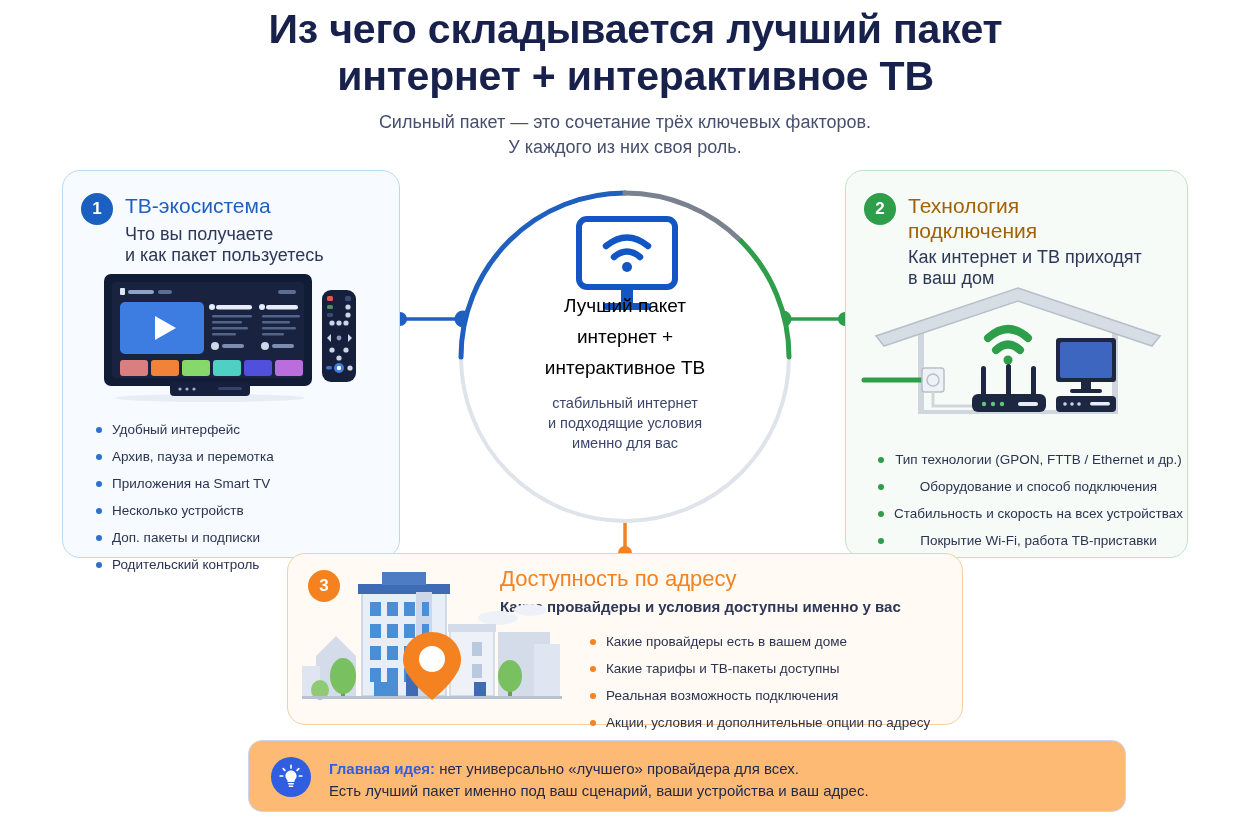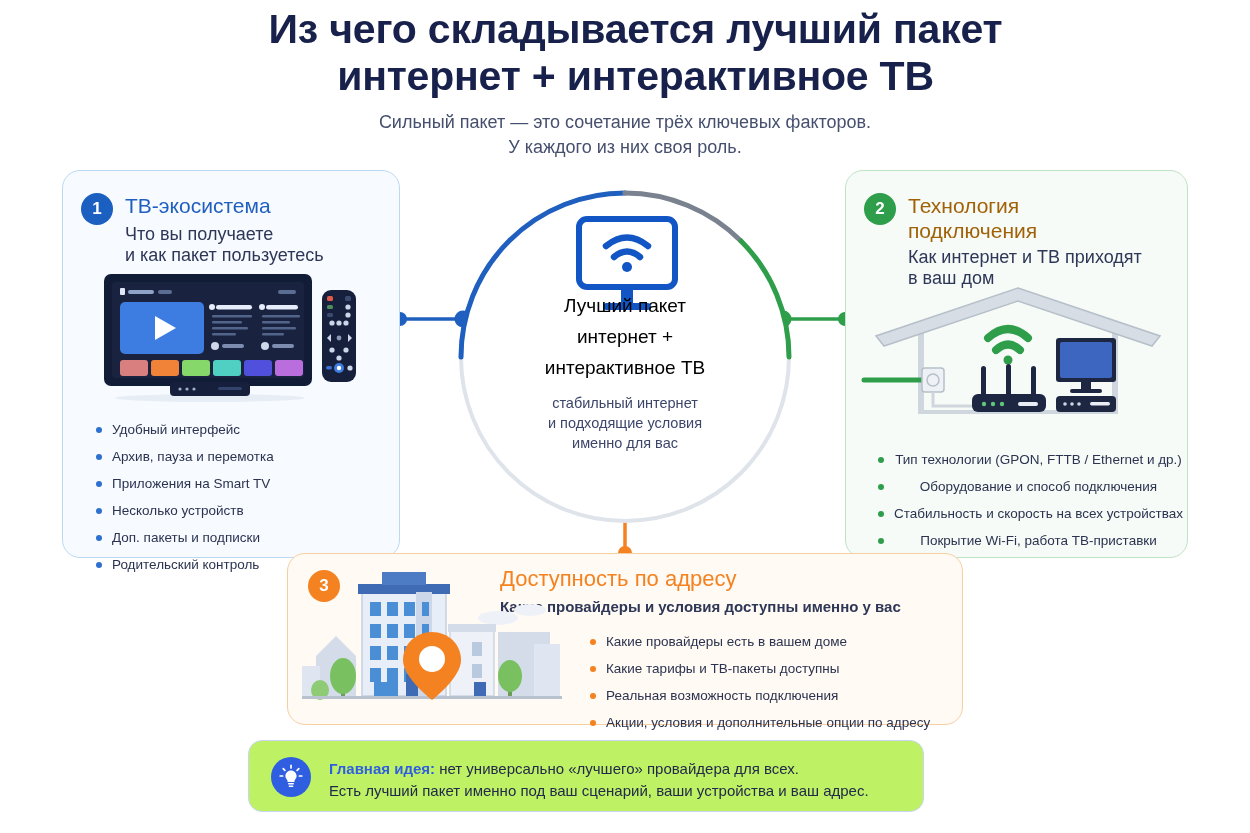--- a/index.html
+++ b/index.html
@@ -67,22 +67,22 @@
   .list3 li{margin-bottom:13px;}
   
   .center{position:absolute;left:455px;top:187px;width:340px;height:340px;}
   .center-txt{
     position:absolute;left:470px;top:290px;width:310px;text-align:center;
   }
   .ct-main{font-size:19px;line-height:31px;font-weight:normal;color:#000000;}
   .ct-sub{margin-top:10px;font-size:14.5px;line-height:20px;color:#3c456a;}
   
   .banner{
-    position:absolute;left:248px;top:740px;width:676px;height:72px;
-    background:#bef264;border:1.5px solid #c9d4f5;border-radius:14px;box-sizing:border-box;
+    position:absolute;left:248px;top:740px;width:878px;height:72px;
+    background:#fdba74;border:1.5px solid #c9d4f5;border-radius:14px;box-sizing:border-box;
   }
   .banner-icon{
     position:absolute;left:22px;top:16px;width:40px;height:40px;border-radius:50%;
     background:#2f5fe0;display:flex;align-items:center;justify-content:center;
   }
   .banner-txt{position:absolute;left:80px;top:17px;font-size:15px;line-height:22px;color:#22294a;}
   .banner-lead{color:#2f5fe0;font-weight:bold;}
   svg{display:block;}
 </style>
 </head>

